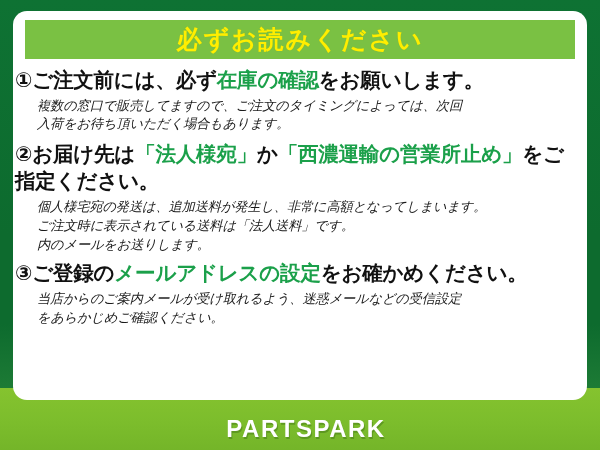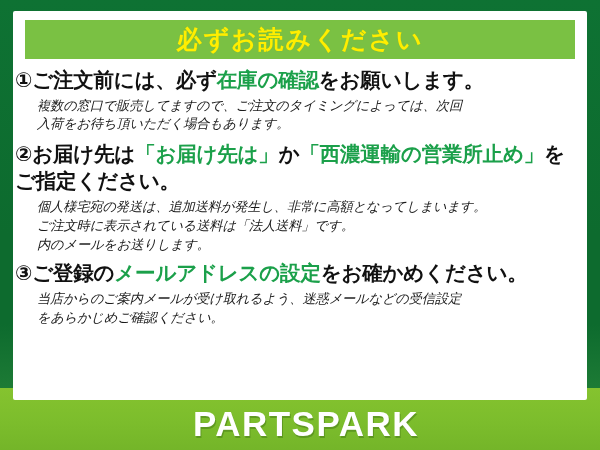--- a/index.html
+++ b/index.html
@@ -37,21 +37,21 @@
 
   
   #panel {
     position: absolute;
     left: 13px;
     top: 11px;
     width: 574px;
     height: 389px;
     box-sizing: border-box;
     background: #ffffff;
-    border-radius: 2px;
+    border-radius: 14px;
     overflow: hidden;
   }
 
   
   #header-bar {
     position: absolute;
     left: 12px;
     top: 9px;
     width: 550px;
     height: 39px;
@@ -121,21 +121,21 @@
   #brand {
     position: absolute;
     left: 0;
     right: 0;
     bottom: 9px;
     text-align: center;
   }
   #brand-text {
     display: inline-block;
     color: #ffffff;
-    font-size: 35px;
+    font-size: 24px;
     font-weight: bold;
     letter-spacing: 1.5px;
     line-height: 1;
     text-shadow: 1px 2px 0 rgba(60,110,20,.45);
     margin-left: 12px;
   }
 </style>
 </head>
 <body>
 
@@ -156,21 +156,21 @@
           <span>①</span><span>ご注文前には、必ず</span><span class="hl">在庫の確認</span><span>をお願いします。</span>
         </div>
         <div class="item-body">
           <span class="line">複数の窓口で販売してますので、ご注文のタイミングによっては、次回</span>
           <span class="line">入荷をお待ち頂いただく場合もあります。</span>
         </div>
       </div>
 
       <div class="item" id="item-2">
         <div class="item-heading wrap">
-          <span>②</span><span>お届け先は</span><span class="hl">「お届け先は」</span><span>か</span><span class="hl">「西濃運輸の営業所止め」</span><span>をご指定ください。</span>
+          <span>②</span><span>お届け先は</span><span class="hl">「法人様宛」</span><span>か</span><span class="hl">「西濃運輸の営業所止め」</span><span>をご指定ください。</span>
         </div>
         <div class="item-body">
           <span class="line">個人様宅宛の発送は、追加送料が発生し、非常に高額となってしまいます。</span>
           <span class="line">ご注文時に表示されている送料は「法人送料」です。</span>
           <span class="line">内のメールをお送りします。</span>
         </div>
       </div>
 
       <div class="item" id="item-3">
         <div class="item-heading">

